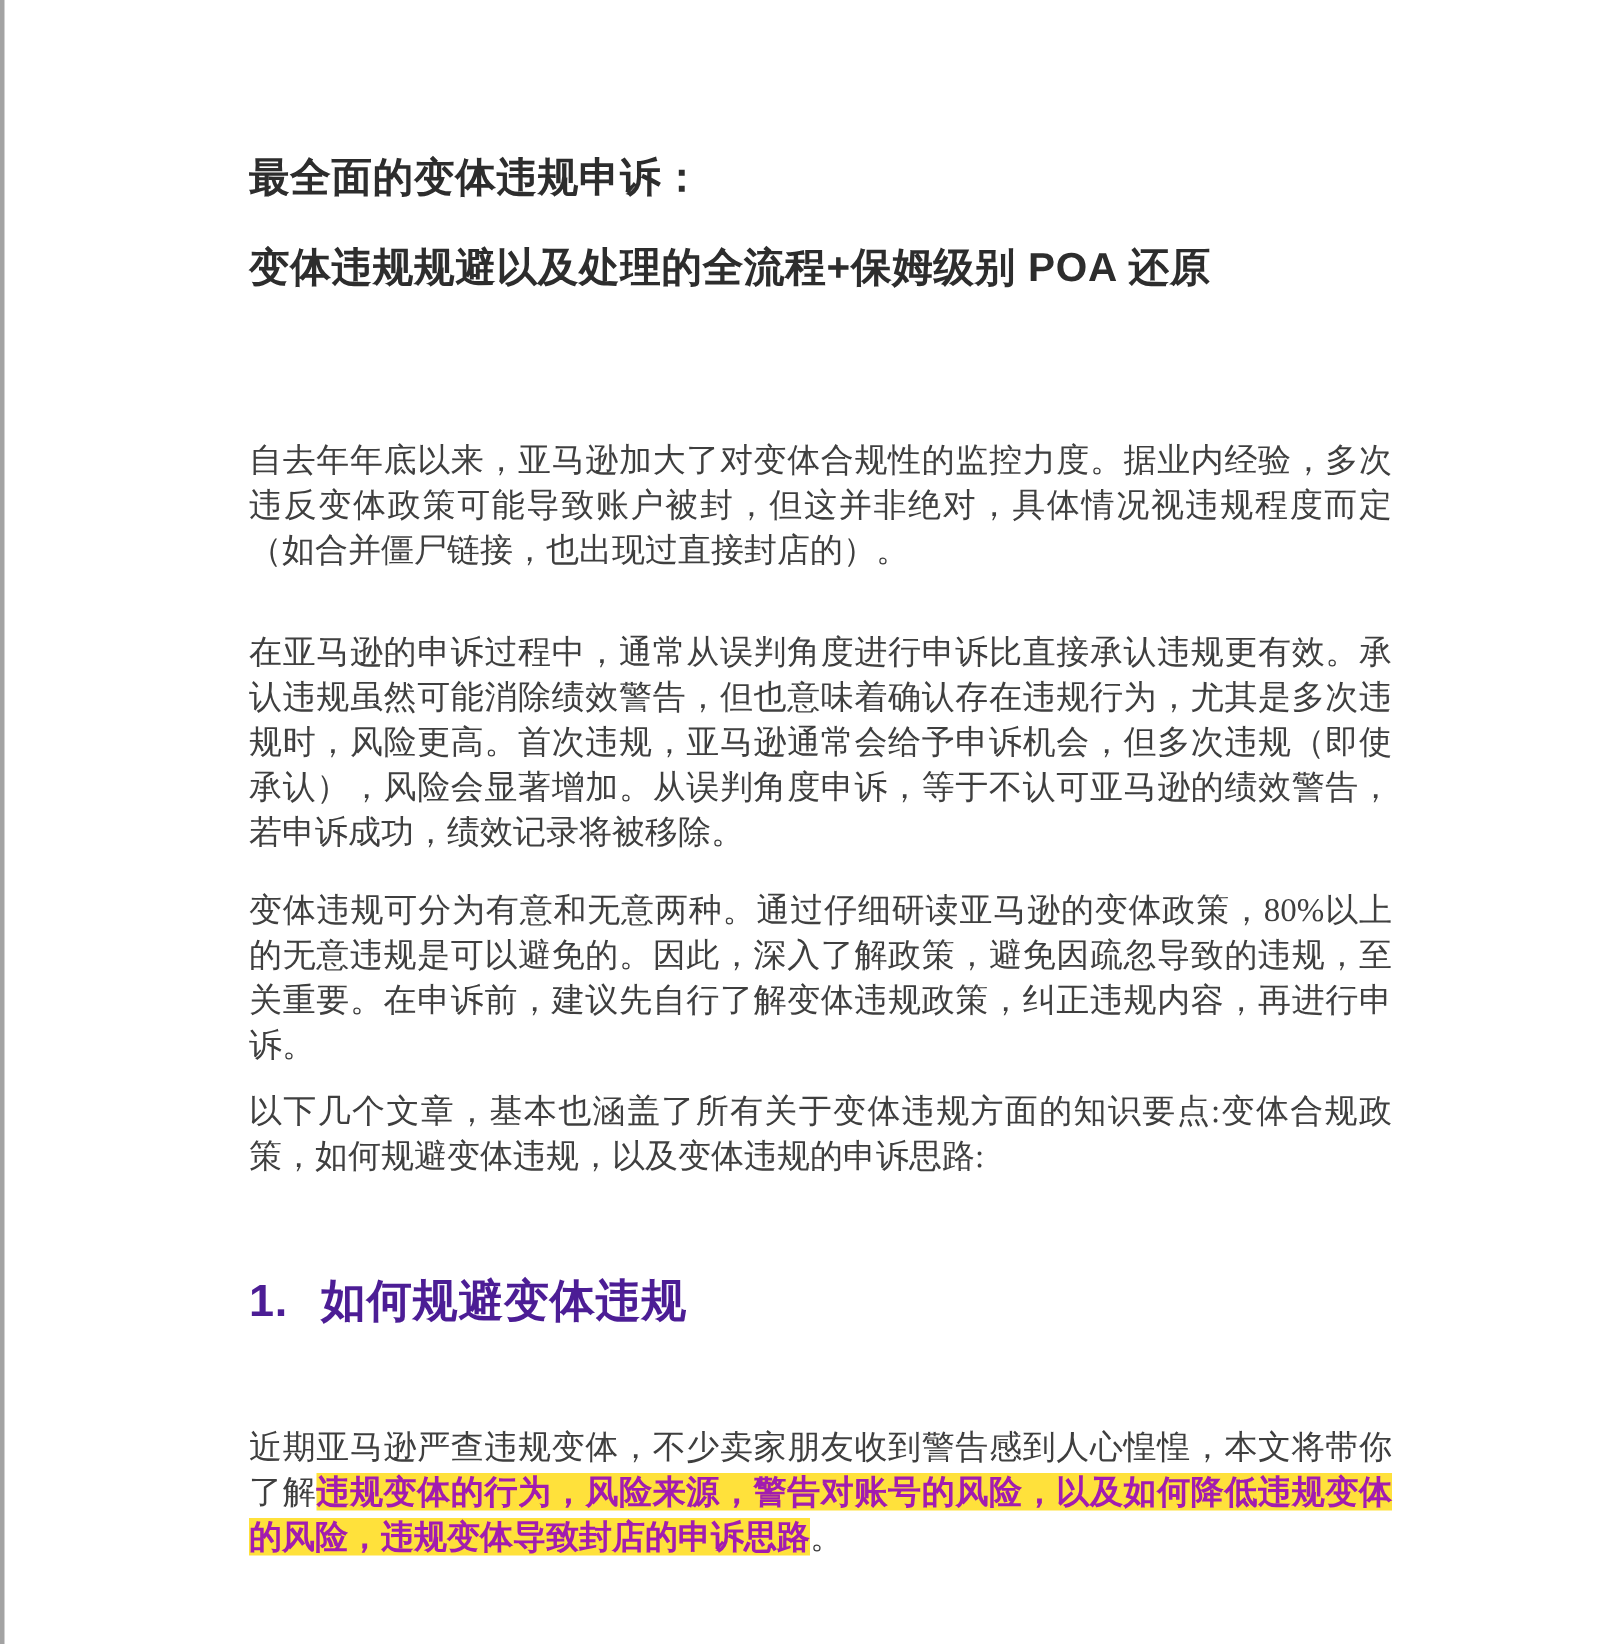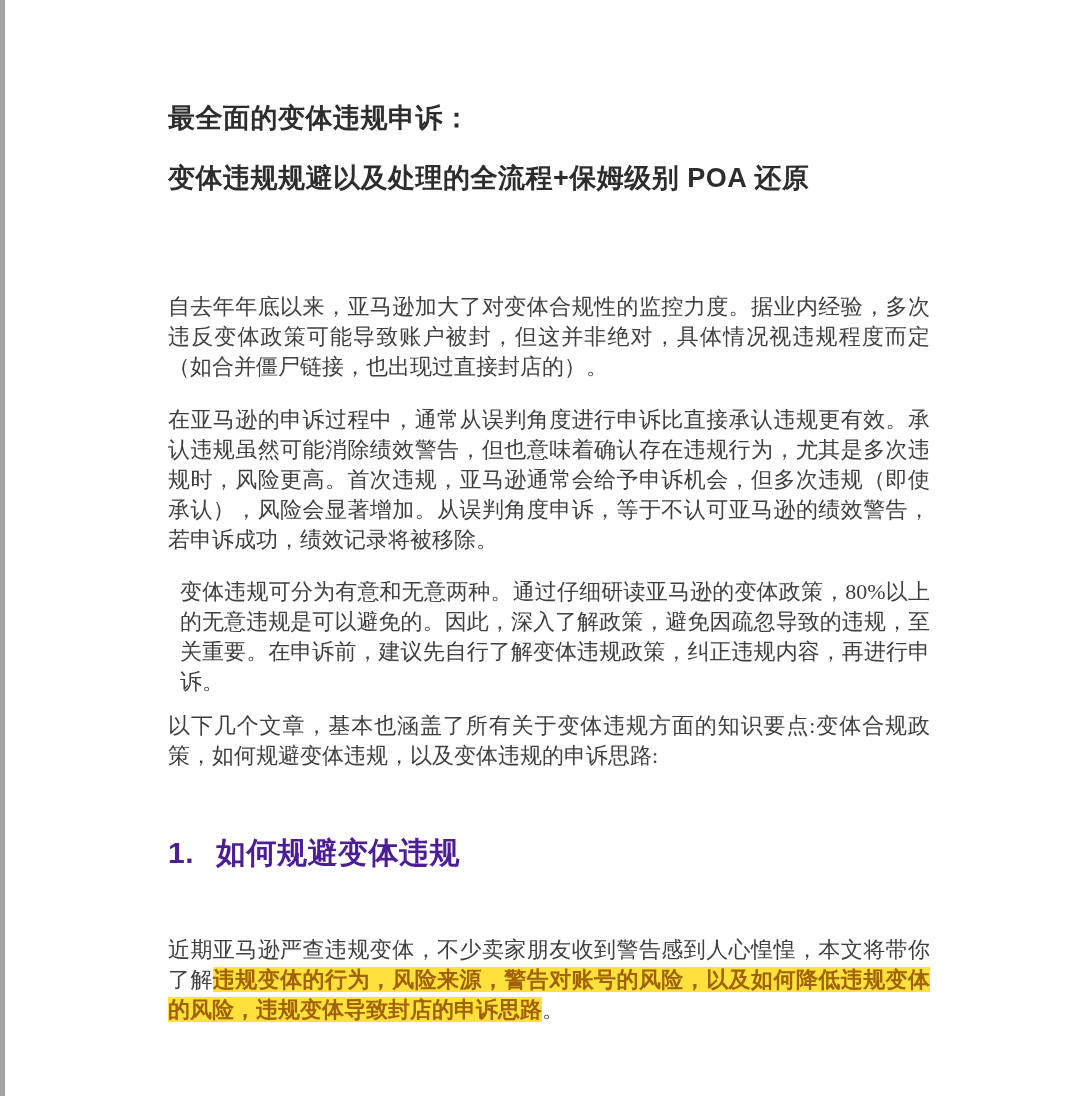--- a/index.html
+++ b/index.html
@@ -3,21 +3,21 @@
 <meta charset="utf-8">
 <style>
   * { margin: 0; padding: 0; box-sizing: border-box; }
   html, body { background: #ffffff; }
   .page {
     position: relative;
     width: 1080px;
     height: 1096px;
     background: #ffffff;
     overflow: hidden;
-    border-left: 5px solid #a3a3a3;
+    border-left: 3px solid #a3a3a3;
   }
   .content {
     position: absolute;
     left: 163px;
     top: 0;
     width: 762px;
   }
   .doc-title {
     font-family: "Liberation Sans", "DejaVu Sans", sans-serif;
     font-weight: 700;
@@ -30,37 +30,37 @@
   .doc-title.line2 { margin-top: 24px; }
   .para {
     font-family: "Liberation Serif", "DejaVu Serif", serif;
     font-size: 22px;
     line-height: 30px;
     color: #3f3f3f;
     text-align: justify;
     text-justify: inter-ideograph;
   }
   .para.p1 { margin-top: 96px; }
-  .para.p2 { margin-top: 23px; }
-  .para.p3 { margin-top: 22px; margin-left: 12px; }
+  .para.p2 { margin-top: 38px; }
+  .para.p3 { margin-top: 22px; }
   .para.p4 { margin-top: 14px; }
   .para.p5 { margin-top: 62px; }
   .section-heading {
     margin-top: 62px;
     font-family: "Liberation Sans", "DejaVu Sans", sans-serif;
     font-weight: 700;
     font-size: 30px;
     line-height: 40px;
     color: #4c1d95;
     letter-spacing: 0.5px;
   }
   .section-heading .num { display: inline-block; margin-right: 22px; }
   .hl {
     background: #ffe13b;
-    color: #a16207;
+    color: #a21caf;
     font-weight: 700;
   }
   .tail-period { color: #3f3f3f; }
 </style>
 </head>
 <body>
 
 <div class="page">
   <div class="content">
 

